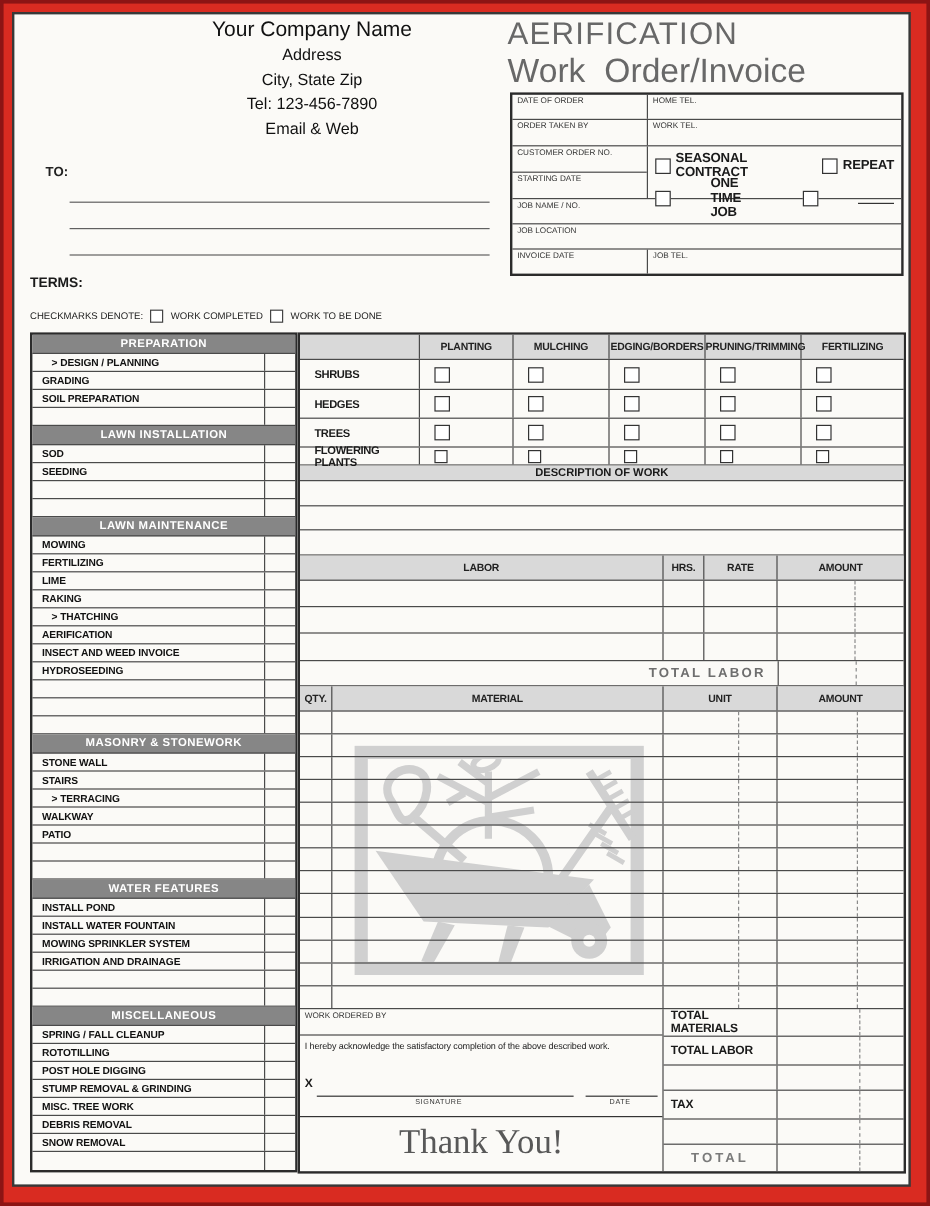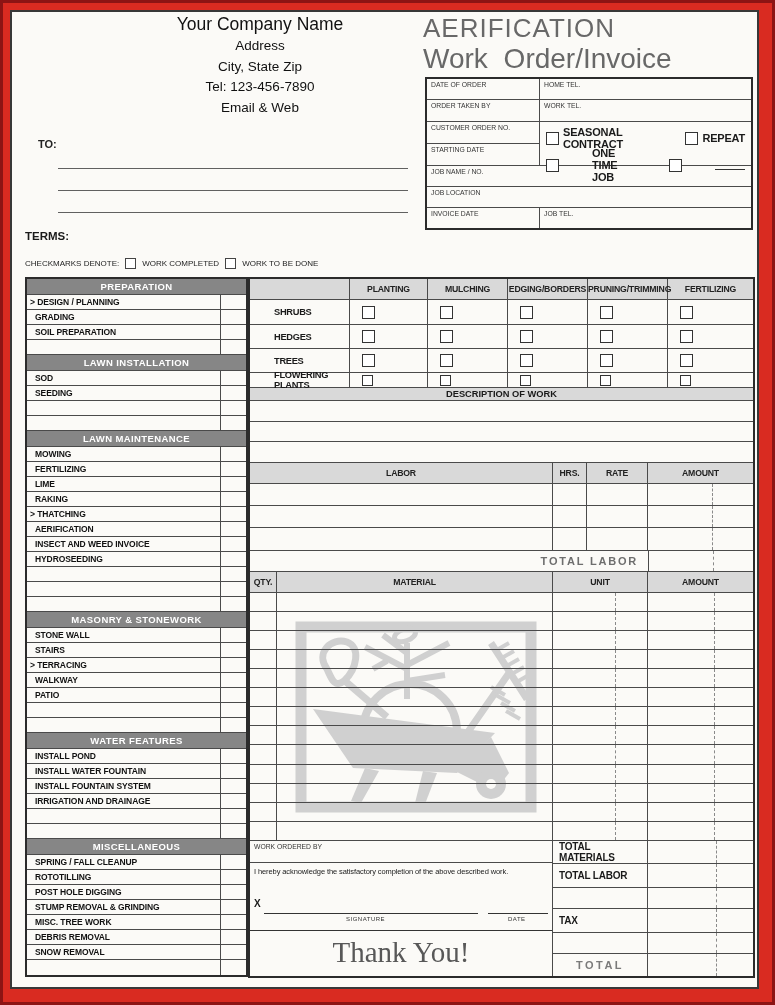--- a/index.html
+++ b/index.html
@@ -40,34 +40,34 @@
   .cb-sm { width:11px; height:11px; border:1.2px solid #444; background:#fff; flex:none; }
 
   
   .sidebar { left:25px; top:277px; width:223px; border:2px solid #2b2b2b; background:#fbfaf7; }
   .sb-header { height:16px; background:var(--hdr,#868686); color:#fff; font-size:9.5px; font-weight:bold;
                text-align:center; line-height:15px; border-bottom:1px solid #4a4a4a; letter-spacing:0.4px; }
   .sb-item { height:15px; display:flex; border-bottom:1px solid #4a4a4a; }
   .sb-item:last-child { border-bottom:none; }
   .sb-item-label { flex:1; font-size:8.5px; font-weight:bold; line-height:14px; padding-left:8px;
                    border-right:1px solid #4a4a4a; letter-spacing:-0.1px; color:#111; white-space:nowrap; overflow:hidden; }
-  .sb-item-label.arrow { padding-left:3px; }
+  .sb-item-label.arrow { padding-left:16px; }
   .sb-check { width:25px; }
 
   
   .main-col { left:248px; top:277px; width:507px; border:2px solid #2b2b2b; background:#fbfaf7; }
   .band { background:var(--band,#d9d9d9); }
   .flexrow { display:flex; }
   .cell { border-right:1px solid #4a4a4a; position:relative; }
   .cell:last-child { border-right:none; }
   .hdr-cell { font-size:8.7px; font-weight:bold; text-align:center; letter-spacing:-0.2px; color:#222; }
   .pg-header { height:21px; border-bottom:1px solid #4a4a4a; }
   .pg-header .hdr-cell { line-height:20px; }
   .pg-row { border-bottom:1px solid #4a4a4a; align-items:center; }
-  .pg-label { font-size:9.3px; font-weight:bold; padding-left:24px; letter-spacing:-0.3px; align-self:stretch; display:flex; align-items:center; }
+  .pg-label { font-size:9.3px; font-weight:bold; padding-left:12px; letter-spacing:-0.3px; align-self:stretch; display:flex; align-items:center; }
   .pg-check { align-self:stretch; display:flex; align-items:center; }
   .pg-check .cb { margin-left:12px; }
   .desc-band { height:13px; border-bottom:1px solid #4a4a4a; text-align:center; font-size:9.3px; font-weight:bold; line-height:13px; }
   .desc-row { height:20.6px; border-bottom:1px solid #4a4a4a; }
   .labor-header, .mat-header { height:21px; border-bottom:1px solid #4a4a4a; }
   .labor-header .hdr-cell, .mat-header .hdr-cell { line-height:20px; }
   .labor-row { height:22.3px; border-bottom:1px solid #4a4a4a; }
   .dash { position:absolute; top:0; bottom:0; border-left:1px dashed #8a8a8a; }
   .total-labor-row { height:21px; border-bottom:1px solid #4a4a4a; }
   .tl-left { width:398px; text-align:right; padding-right:10px; font-size:11px; font-weight:bold;
@@ -288,21 +288,21 @@
         <div class="sb-header">WATER FEATURES</div>
         <div class="sb-item">
           <div class="sb-item-label">INSTALL POND</div>
           <div class="sb-check"></div>
         </div>
         <div class="sb-item">
           <div class="sb-item-label">INSTALL WATER FOUNTAIN</div>
           <div class="sb-check"></div>
         </div>
         <div class="sb-item">
-          <div class="sb-item-label">INSTALL FOUNTAIN SYSTEM</div>
+          <div class="sb-item-label">MOWING SPRINKLER SYSTEM</div>
           <div class="sb-check"></div>
         </div>
         <div class="sb-item">
           <div class="sb-item-label">IRRIGATION AND DRAINAGE</div>
           <div class="sb-check"></div>
         </div>
         <div class="sb-item">
           <div class="sb-item-label"></div>
           <div class="sb-check"></div>
         </div>

